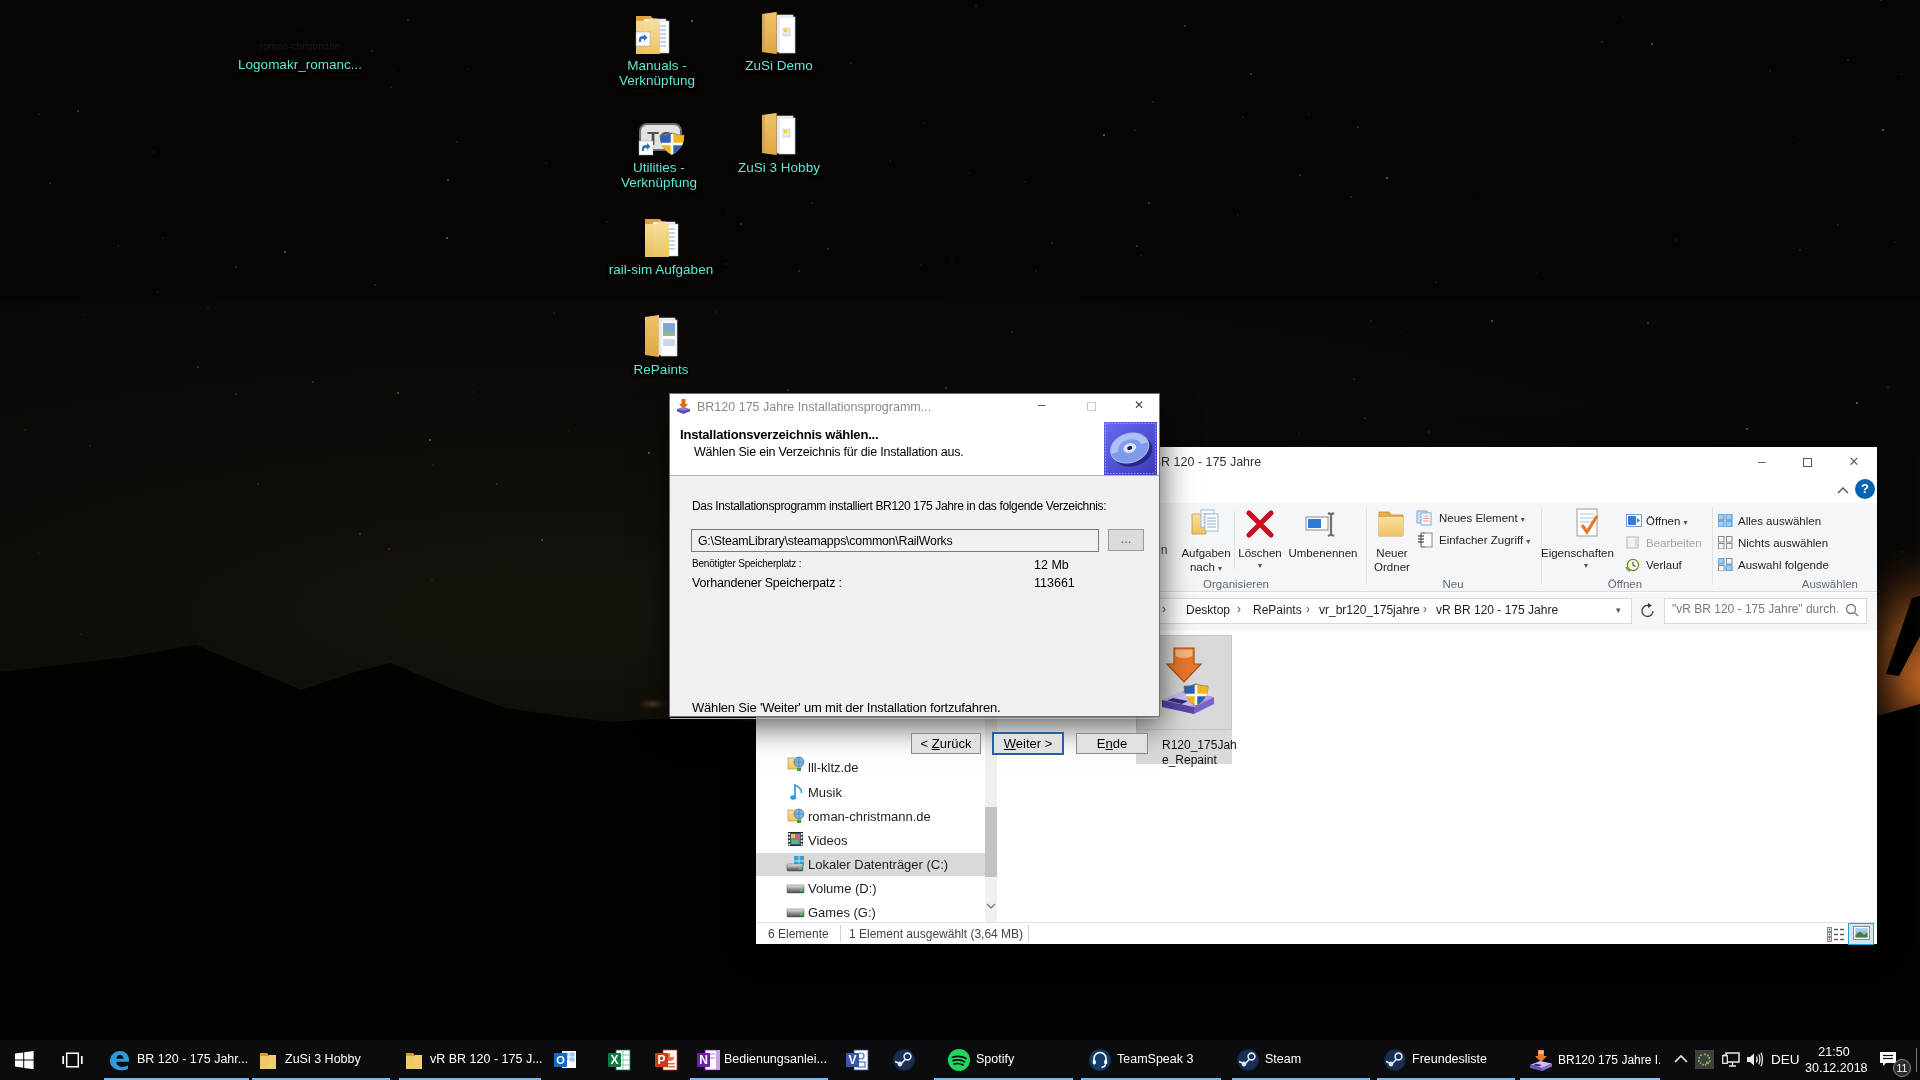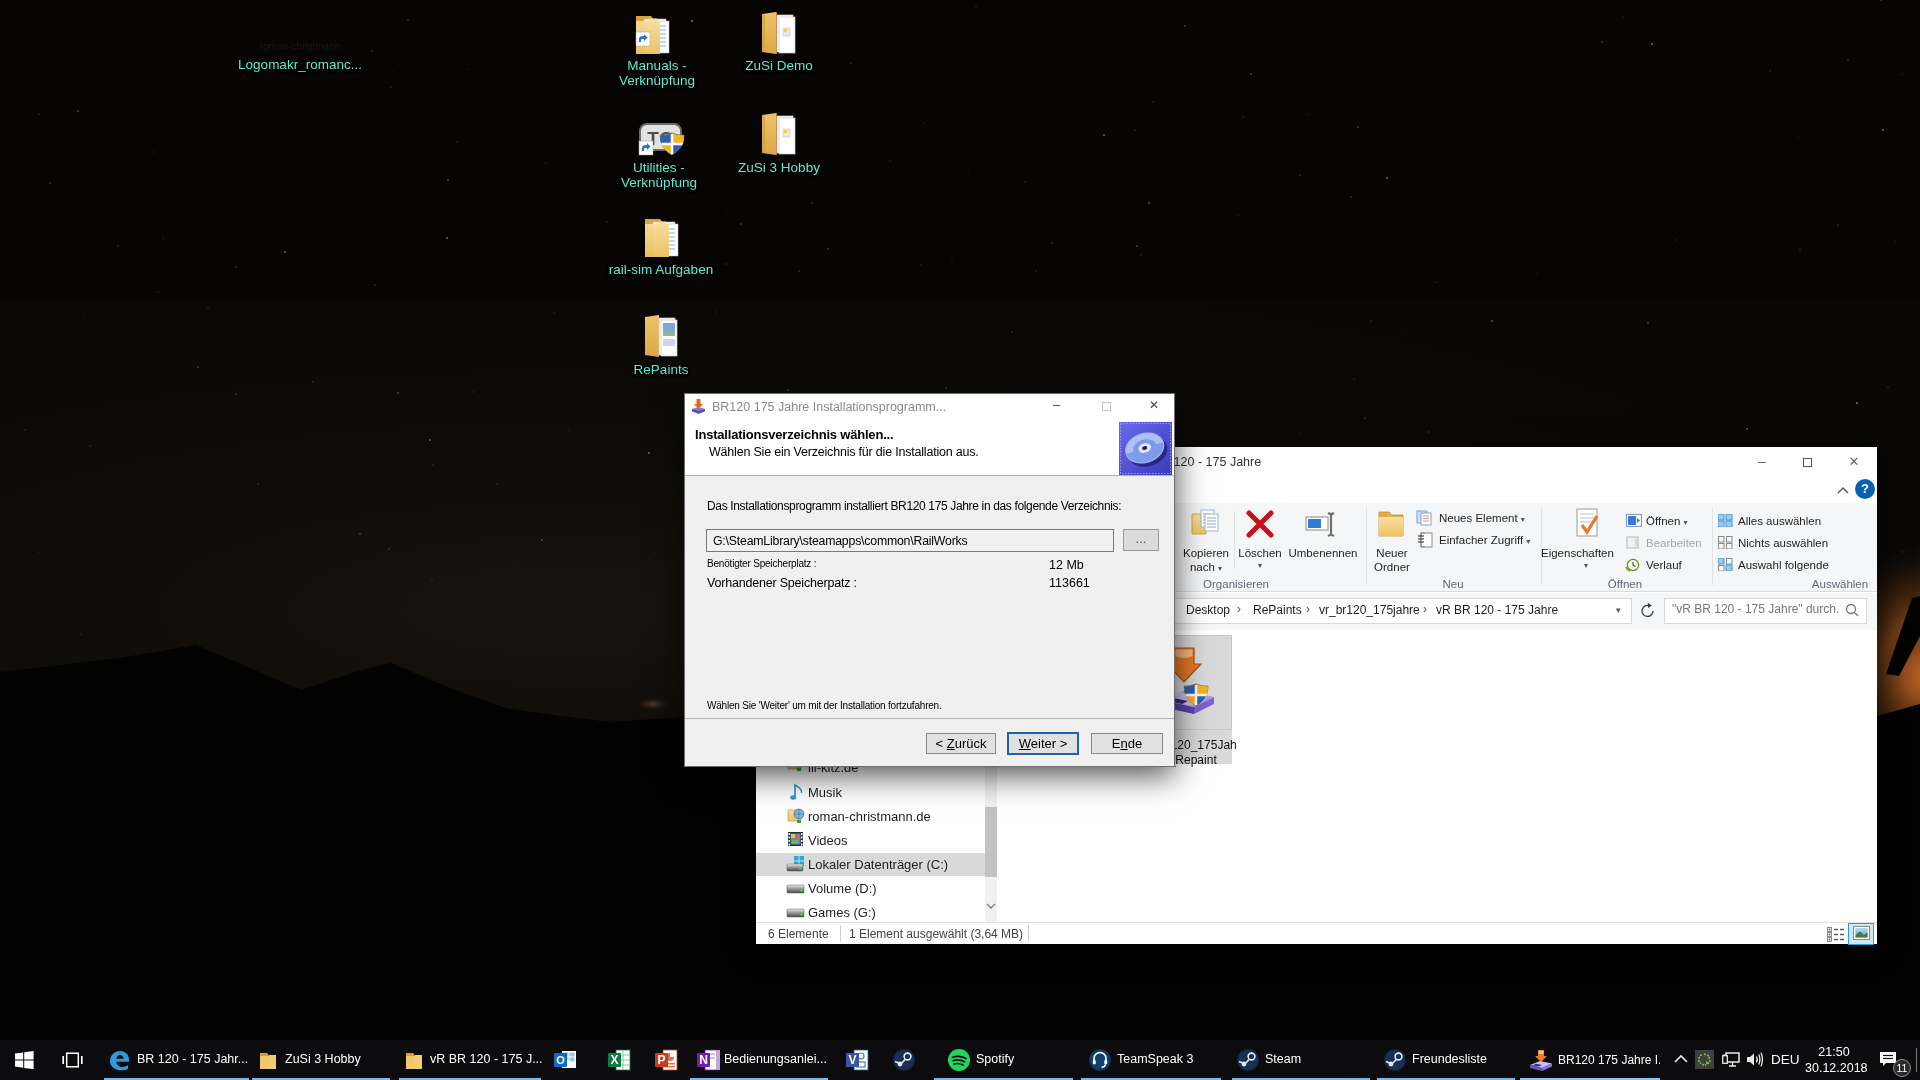--- a/index.html
+++ b/index.html
@@ -374,21 +374,21 @@
           <line x1="12" y1="15" x2="21" y2="15"></line>
         </g>
    <rect x="14" y="6" width="13" height="17" fill="#fff" stroke="#9eb6cf"></rect>
         <g stroke="#89a9cc" stroke-width="1">
           <line x1="16" y1="10" x2="25" y2="10"></line>
           <line x1="16" y1="13" x2="25" y2="13"></line>
           <line x1="16" y1="16" x2="25" y2="16"></line>
           <line x1="16" y1="19" x2="25" y2="19"></line>
         </g>
   </svg>
-  <div class="a" style="left:420px;top:44px;width:60px;text-align:center">Kopieren</div>
+  <div class="a" style="left:420px;top:44px;width:60px;text-align:center">Aufgaben</div>
   <div class="a" style="left:420px;top:58px;width:60px;text-align:center">nach <span style="font-size:8px;color:#555">▾</span></div>
 
   <svg class="a" style="left:489px;top:6px" width="30" height="30">
         <path d="M4,4 L15,15 M26,4 L15,15 M4,26 L15,15 M26,26 L15,15" stroke="#ca0f1f" stroke-width="5" stroke-linecap="round" fill="none"></path>
       </svg>
   <div class="a" style="left:474px;top:44px;width:60px;text-align:center">Löschen</div>
   <div class="a" style="left:474px;top:58px;width:60px;text-align:center;font-size:8px;color:#555">▾</div>
 
   <svg class="a" style="left:549px;top:8px" width="34" height="28">
    <rect x="1" y="6" width="22" height="13" fill="#fff" stroke="#8a8a8a"></rect>
@@ -473,21 +473,21 @@
         <rect x="0" y="0" width="6" height="6" fill="#9ecbf0" stroke="#3a96dd"></rect>
         <rect x="8.5" y="0.5" width="5.5" height="5.5" fill="none" stroke="#8a8a8a"></rect>
         <rect x="0.5" y="7.5" width="5.5" height="5.5" fill="none" stroke="#8a8a8a"></rect>
         <rect x="8" y="7" width="6" height="6" fill="#9ecbf0" stroke="#3a96dd"></rect>
       </svg>
   <div class="a" style="left:982px;top:56px">Auswahl folgende</div>
 
   <div class="a" style="left:430px;top:75px;width:100px;text-align:center;color:#5f6a75">Organisieren</div>
   <div class="a" style="left:647px;top:75px;width:100px;text-align:center;color:#5f6a75">Neu</div>
   <div class="a" style="left:819px;top:75px;width:100px;text-align:center;color:#5f6a75">Öffnen</div>
-  <div class="a" style="left:1034px;top:75px;width:100px;text-align:center;color:#5f6a75">Auswählen</div>
+  <div class="a" style="left:1002px;top:75px;width:100px;text-align:right;color:#5f6a75">Auswählen</div>
  </div>
 
  <div class="a" style="left:0;top:146px;width:1121px;height:37px;background:#f5f6f7">
   <div class="a" style="left:8px;top:5px;width:868px;height:26px;background:#fff;border:1px solid #d9d9d9"></div>
   <div class="a" style="left:392px;top:10px;color:#1e1e1e;font-size:12px">r</div>
   <div class="a" style="left:406px;top:9px;color:#555;font-size:12px">›</div>
   <div class="a" style="left:430px;top:10px;font-size:12px">Desktop</div>
   <div class="a" style="left:481px;top:9px;color:#555;font-size:12px">›</div>
   <div class="a" style="left:497px;top:10px;font-size:12px">RePaints</div>
   <div class="a" style="left:550px;top:9px;color:#555;font-size:12px">›</div>
@@ -647,21 +647,21 @@
   <div class="a" style="left:1092px;top:0;width:26px;height:22px;background:#cfe6f5;border:1px solid #26a0da"></div>
   <svg class="a" style="left:1097px;top:3px" width="17" height="14">
         <rect x="0.5" y="0.5" width="16" height="13" fill="#fff" stroke="#8a8a8a"></rect>
         <rect x="2.5" y="2.5" width="12" height="9" fill="#88b8e0"></rect>
         <path d="M2.5,9 L7,5.5 L11,9 L14.5,6.5 L14.5,11.5 L2.5,11.5 Z" fill="#4a7a3a"></path>
         <rect x="2.5" y="2.5" width="12" height="3" fill="#a8d0f0"></rect>
       </svg>
  </div>
 </div>
 
-<div class="a" id="dlg" style="left:684px;top:393px;width:491px;height:374px;background:#f0f0f0;border:1px solid #6e6e6e;box-shadow:0 8px 30px rgba(0,0,0,.7);font-size:13px;color:#000">
+<div class="a" id="dlg" style="left:669px;top:393px;width:491px;height:324px;background:#f0f0f0;border:1px solid #6e6e6e;box-shadow:0 8px 30px rgba(0,0,0,.7);font-size:13px;color:#000">
 
  <div class="a" style="left:0;top:0;width:489px;height:82px;background:#fff;border-bottom:1px solid #b2b2b2">
   <svg class="a" style="left:5px;top:4px" width="17" height="17">
         <path d="M6.5,1 L10.5,1 L10.5,6 L13,6 L8.5,11 L4,6 L6.5,6 Z" fill="#e06a1a"></path>
         <path d="M2,11 L8.5,9 L15,11 L15,13.5 L8.5,16 L2,13.5 Z" fill="#8a7ad0"></path>
         <path d="M2,11 L8.5,13 L15,11 L15,13 L8.5,15.5 L2,13 Z" fill="#5a48b0"></path>
       </svg>
   <div class="a" style="left:27px;top:6px;font-size:12.5px;color:#8a8a8a">BR120 175 Jahre Installationsprogramm...</div>
   <div class="a" style="left:368px;top:3px;width:14px;color:#444;font-size:13px">–</div>
   <div class="a" style="left:417px;top:8px;width:9px;height:9px;border:1px solid #c6c6c6"></div>
@@ -683,21 +683,21 @@
   </div>
  </div>
  <div class="a" style="left:22px;top:105px;white-space:nowrap;font-size:12px;letter-spacing:-0.35px">Das Installationsprogramm installiert BR120 175 Jahre in das folgende Verzeichnis:</div>
  <div class="a" style="left:21px;top:135px;width:408px;height:23px;background:#f1f1f1;border:1px solid #7a7a7a"></div>
  <div class="a" style="left:28px;top:140px;font-size:12.3px;letter-spacing:-0.2px">G:\SteamLibrary\steamapps\common\RailWorks</div>
  <div class="a" style="left:438px;top:135px;width:36px;height:22px;background:#dcdcdc;border:1px solid #9a9a9a;text-align:center;line-height:18px;color:#555">...</div>
  <div class="a" style="left:22px;top:164px;font-size:10px;letter-spacing:-0.2px">Benötigter Speicherplatz :</div>
  <div class="a" style="left:364px;top:164px;font-size:12.5px">12 Mb</div>
  <div class="a" style="left:22px;top:182px;font-size:12.5px;letter-spacing:-0.2px">Vorhandener Speicherpatz :</div>
  <div class="a" style="left:364px;top:182px;font-size:12.5px">113661</div>
- <div class="a" style="left:22px;top:306px;font-size:10px;letter-spacing:-0.2px">Wählen Sie 'Weiter' um mit der Installation fortzufahren.</div>
+ <div class="a" style="left:22px;top:306px;font-size:13px;letter-spacing:-0.2px">Wählen Sie 'Weiter' um mit der Installation fortzufahren.</div>
  <div class="a" style="left:0;top:324px;width:489px;height:1px;background:#b2b2b2"></div>
  <div class="a" style="left:241px;top:339px;width:70px;height:21px;background:#e1e1e1;border:1px solid #8a8a8a;text-align:center;line-height:19px">&lt; <span style="text-decoration:underline">Z</span>urück</div>
  <div class="a" style="left:322px;top:338px;width:72px;height:23px;background:#e1e1e1;border:2px solid #1e62a8;text-align:center;line-height:19px"><span style="text-decoration:underline">W</span>eiter &gt;</div>
  <div class="a" style="left:406px;top:339px;width:72px;height:21px;background:#e1e1e1;border:1px solid #8a8a8a;text-align:center;line-height:19px">E<span style="text-decoration:underline">n</span>de</div>
 </div>
 
 <div class="a" id="tb" style="left:0;top:1040px;width:1920px;height:40px;background:#0c0c0e;color:#fff;font-size:12.5px">
 
  <svg class="a" style="left:15px;top:11px" width="19" height="18">
       <g fill="#fff">

